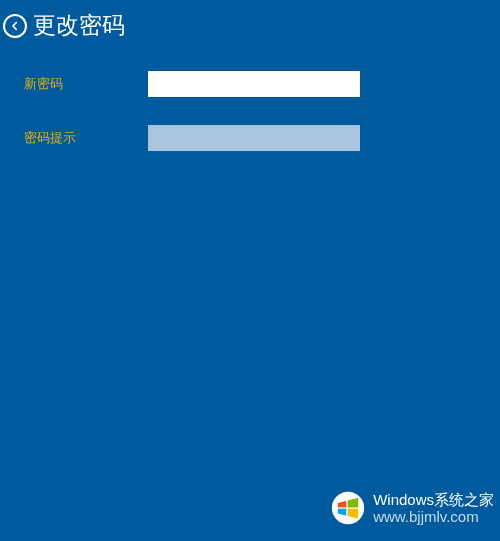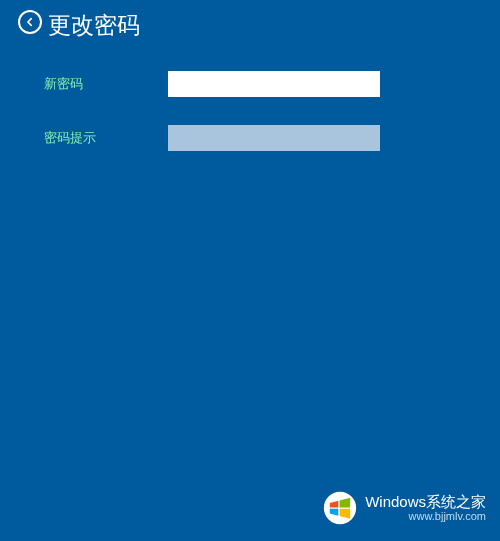--- a/index.html
+++ b/index.html
@@ -11,21 +11,22 @@
       width: 500px;
       height: 541px;
       background: #005a9e;
       font-family: "Microsoft YaHei", "Segoe UI", sans-serif;
       color: #ffffff;
       position: relative;
       overflow: hidden;
     }
     .header {
       display: flex;
-      padding: 10px 18px;
+      align-items: center;
+      padding: 10px 3px;
       gap: 6px;
     }
     .back-button {
       width: 24px;
       height: 24px;
       border: 2px solid #ffffff;
       border-radius: 50%;
       display: flex;
       align-items: center;
       justify-content: center;
@@ -45,39 +46,38 @@
       padding: 20px 24px;
     }
     .form-row {
       display: flex;
       align-items: center;
       margin-bottom: 28px;
     }
     .form-label {
       width: 124px;
       font-size: 13px;
-      color: #86efac;
-      margin-left: 20px;
+      color: #eab308;
     }
     .text-input {
       width: 212px;
       height: 26px;
       background: #ffffff;
       border: none;
       padding: 2px 6px;
       font-size: 13px;
       outline: none;
     }
     .text-input.dimmed {
       background: #a8c5dd;
     }
     .watermark {
       position: absolute;
       bottom: 16px;
-      right: 14px;
+      right: 6px;
       display: flex;
       align-items: center;
       gap: 8px;
     }
     .watermark-logo {
       width: 34px;
       height: 34px;
     }
     .watermark-text {
       display: flex;
@@ -88,23 +88,22 @@
       font-size: 15px;
       color: #ffffff;
     }
     .watermark-brand .bold {
       font-weight: 400;
     }
     .watermark-brand .cn {
       font-weight: 300;
     }
     .watermark-url {
-      font-size: 11px;
+      font-size: 15px;
       color: #c8d9e8;
-      text-align: right;
     }
   </style>
 </head>
 <body>
 
 <div class="header">
   <div class="back-button">
     <svg class="back-arrow" viewBox="0 0 12 12">
       <path d="M7.5 2 L3.5 6 L7.5 10" stroke="#ffffff" stroke-width="2" fill="none" stroke-linecap="round" stroke-linejoin="round"></path>
     </svg>

